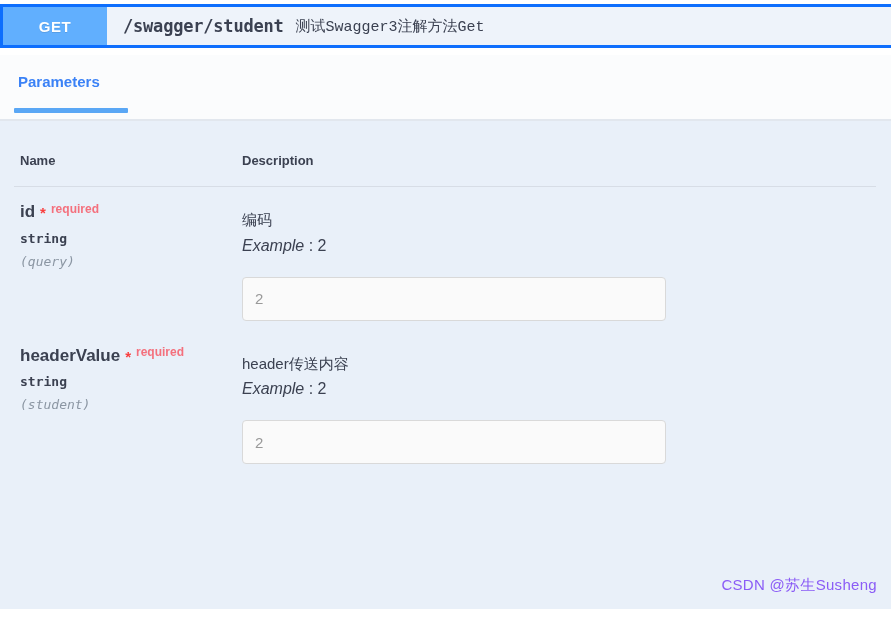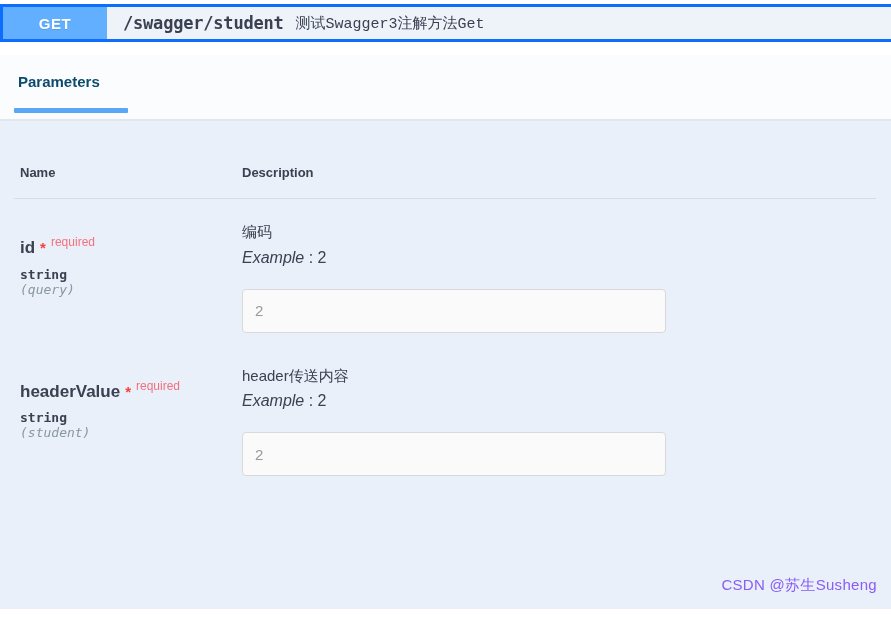--- a/index.html
+++ b/index.html
@@ -19,21 +19,21 @@
   .op-wrap {
     position: absolute;
     left: 0;
     top: 4px;
     width: 891px;
     box-sizing: border-box;
   }
   .op-block {
     position: relative;
     box-sizing: border-box;
-    height: 38px;
+    height: 44px;
     background: #e8f0fa;
     border-top: 3px solid #0d6efd;
     border-bottom: 3px solid #0d6efd;
     border-left: 3px solid #0d6efd;
     display: flex;
     align-items: stretch;
     overflow: hidden;
   }
   .op-method {
     flex: 0 0 auto;
@@ -85,21 +85,21 @@
     box-sizing: border-box;
   }
   .tab {
     position: absolute;
     left: 14px;
     top: 18px;
     display: inline-block;
     padding: 0 4px 12px 4px;
     font-size: 15px;
     font-weight: bold;
-    color: #0c4a6e;
+    color: #3b82f6;
     cursor: pointer;
     text-align: right;
   }
   .tab-underline {
     position: absolute;
     left: 14px;
     top: 53px;
     width: 114px;
     height: 5px;
     background: #5aa7f5;
@@ -121,21 +121,21 @@
     top: 121px;
     width: 891px;
     height: 488px;
     background: #e9f0f9;
     box-sizing: border-box;
   }
 
   .params-table {
     position: absolute;
     left: 14px;
-    top: 44px;
+    top: 32px;
     width: 862px;
     border-collapse: collapse;
     table-layout: fixed;
   }
   .params-table col.c-name { width: 222px; }
   .params-table col.c-desc { width: 640px; }
 
   .params-table th {
     text-align: left;
     font-size: 13px;
@@ -149,49 +149,48 @@
     padding: 16px 0 10px 6px;
     border: none;
   }
 
   .p-name {
     font-size: 17px;
     font-weight: bold;
     color: #3b4151;
     line-height: 1.1;
     display: flex;
-    align-items: flex-start;
+    align-items: center;
     flex-wrap: wrap;
-    margin-top: 24px;
   }
   .p-req-star {
     color: #f93e3e;
     font-size: 15px;
     font-weight: bold;
     margin-left: 5px;
     position: relative;
     top: 1px;
   }
   .p-req-text {
     color: #f4707d;
     font-size: 12px;
-    font-weight: normal;
+    font-weight: bold;
     margin-left: 5px;
     position: relative;
     top: -3px;
   }
   .p-type {
     margin-top: 9px;
     font-family: "DejaVu Sans Mono", "Liberation Mono", monospace;
     font-size: 13px;
     font-weight: bold;
     color: #3b4151;
   }
   .p-in {
-    margin-top: 0;
+    margin-top: 8px;
     font-family: "DejaVu Sans Mono", "Liberation Mono", monospace;
     font-size: 13px;
     font-style: italic;
     color: #8b96a3;
   }
 
   .p-desc-text {
     font-size: 15px;
     color: #3b4151;
     line-height: 1.3;

